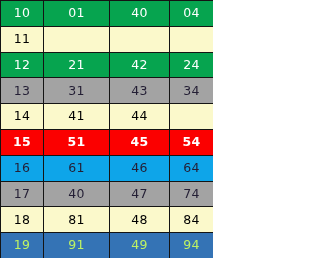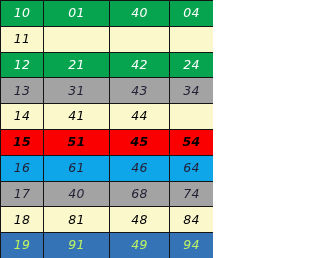--- a/index.html
+++ b/index.html
@@ -12,21 +12,20 @@
     width: 213px;
     height: 258px;
     overflow: hidden;
     font-family: "DejaVu Sans", sans-serif;
   }
   #grid-table {
     width: 213px;
     height: 258px;
     border-collapse: collapse;
     table-layout: fixed;
-    font-style: italic;
   }
   #grid-table col.c0 { width: 43px; }
   #grid-table col.c1 { width: 66px; }
   #grid-table col.c2 { width: 60px; }
   #grid-table col.c3 { width: 44px; }
   #grid-table tr { height: 25.8px; }
   #grid-table td {
     border: 1px solid #141414;
     text-align: center;
     vertical-align: middle;
@@ -34,21 +33,21 @@
     line-height: 1;
     padding: 0;
     letter-spacing: 0.2px;
     white-space: nowrap;
     overflow: hidden;
   }
   
   tr.row-green   td { background: #06a44f; color: #ffffff; }
   tr.row-cream   td { background: #fbf9cb; color: #000000; }
   tr.row-yellow  td { background: #a3a3a3; color: #241f35; }
-  tr.row-red     td { background: #fb0000; color: #000000; font-weight: bold; }
+  tr.row-red     td { background: #fb0000; color: #ffffff; font-weight: bold; }
   tr.row-orange  td { background: #0ea5e9; color: #241f35; }
   tr.row-blue    td { background: #3473b5; color: #bef264; }
 </style>
 </head>
 <body>
 
 <table id="grid-table">
   <colgroup>
     <col class="c0">
       <col class="c1">
@@ -94,21 +93,21 @@
       </tr>
       <tr class="row-orange">
         <td>16</td>
         <td>61</td>
         <td>46</td>
         <td>64</td>
       </tr>
       <tr class="row-yellow">
         <td>17</td>
         <td>40</td>
-        <td>68</td>
+        <td>47</td>
         <td>74</td>
       </tr>
       <tr class="row-cream">
         <td>18</td>
         <td>81</td>
         <td>48</td>
         <td>84</td>
       </tr>
       <tr class="row-blue">
         <td>19</td>

